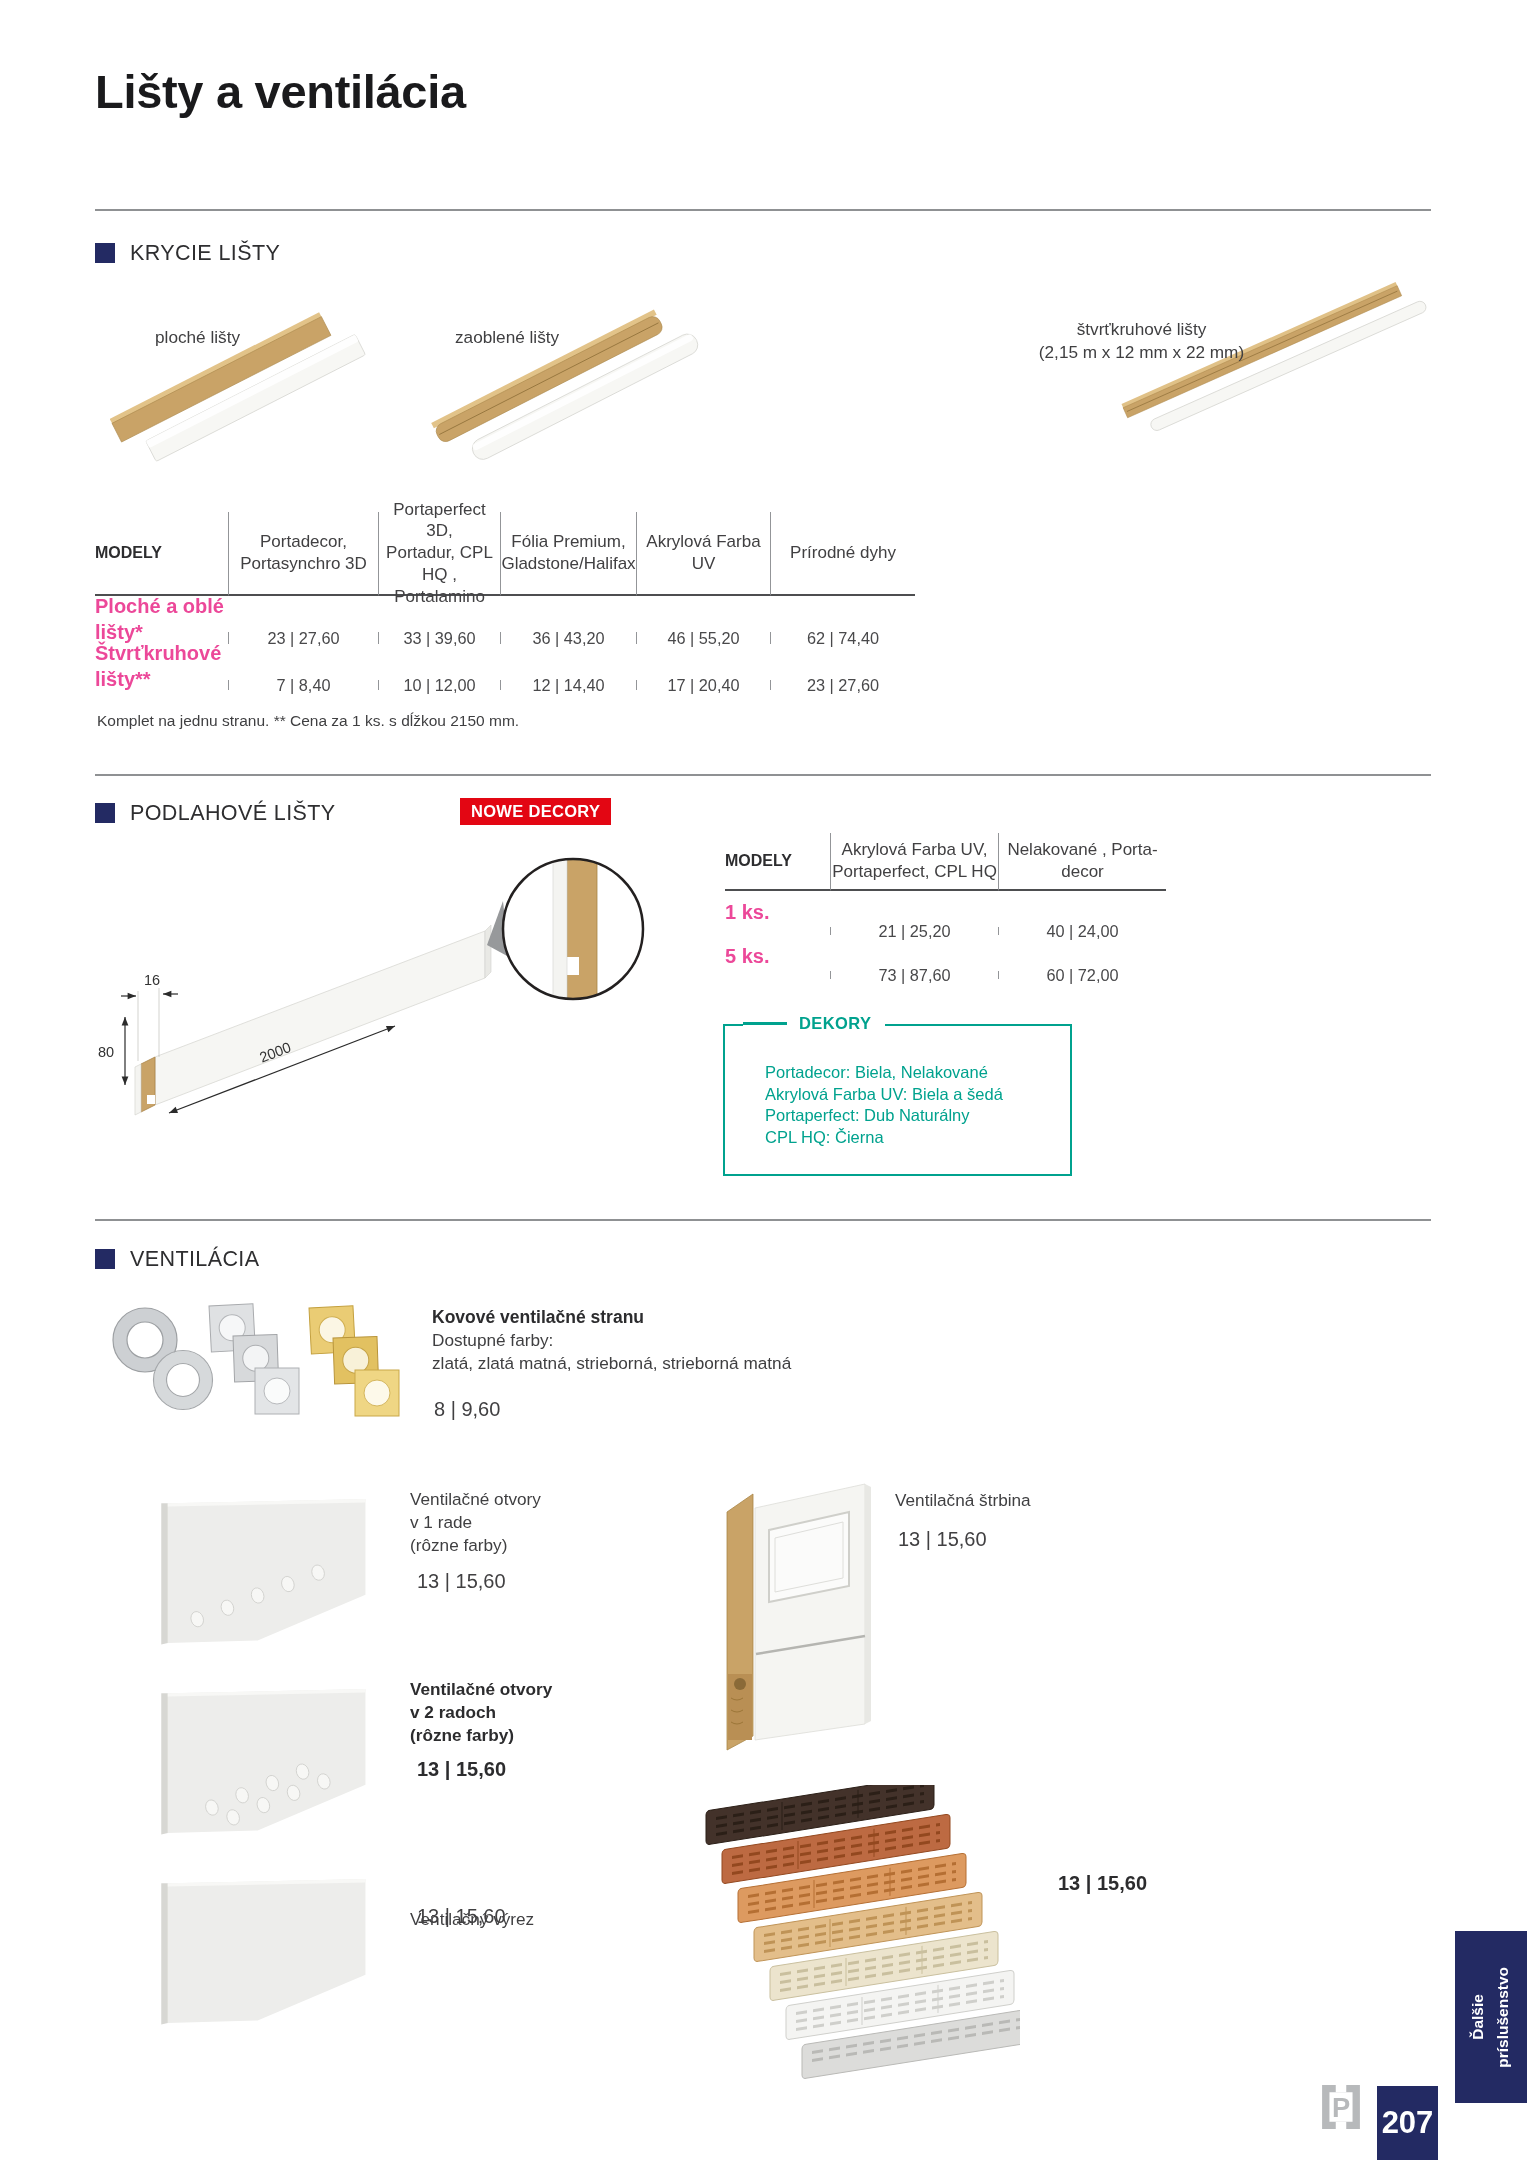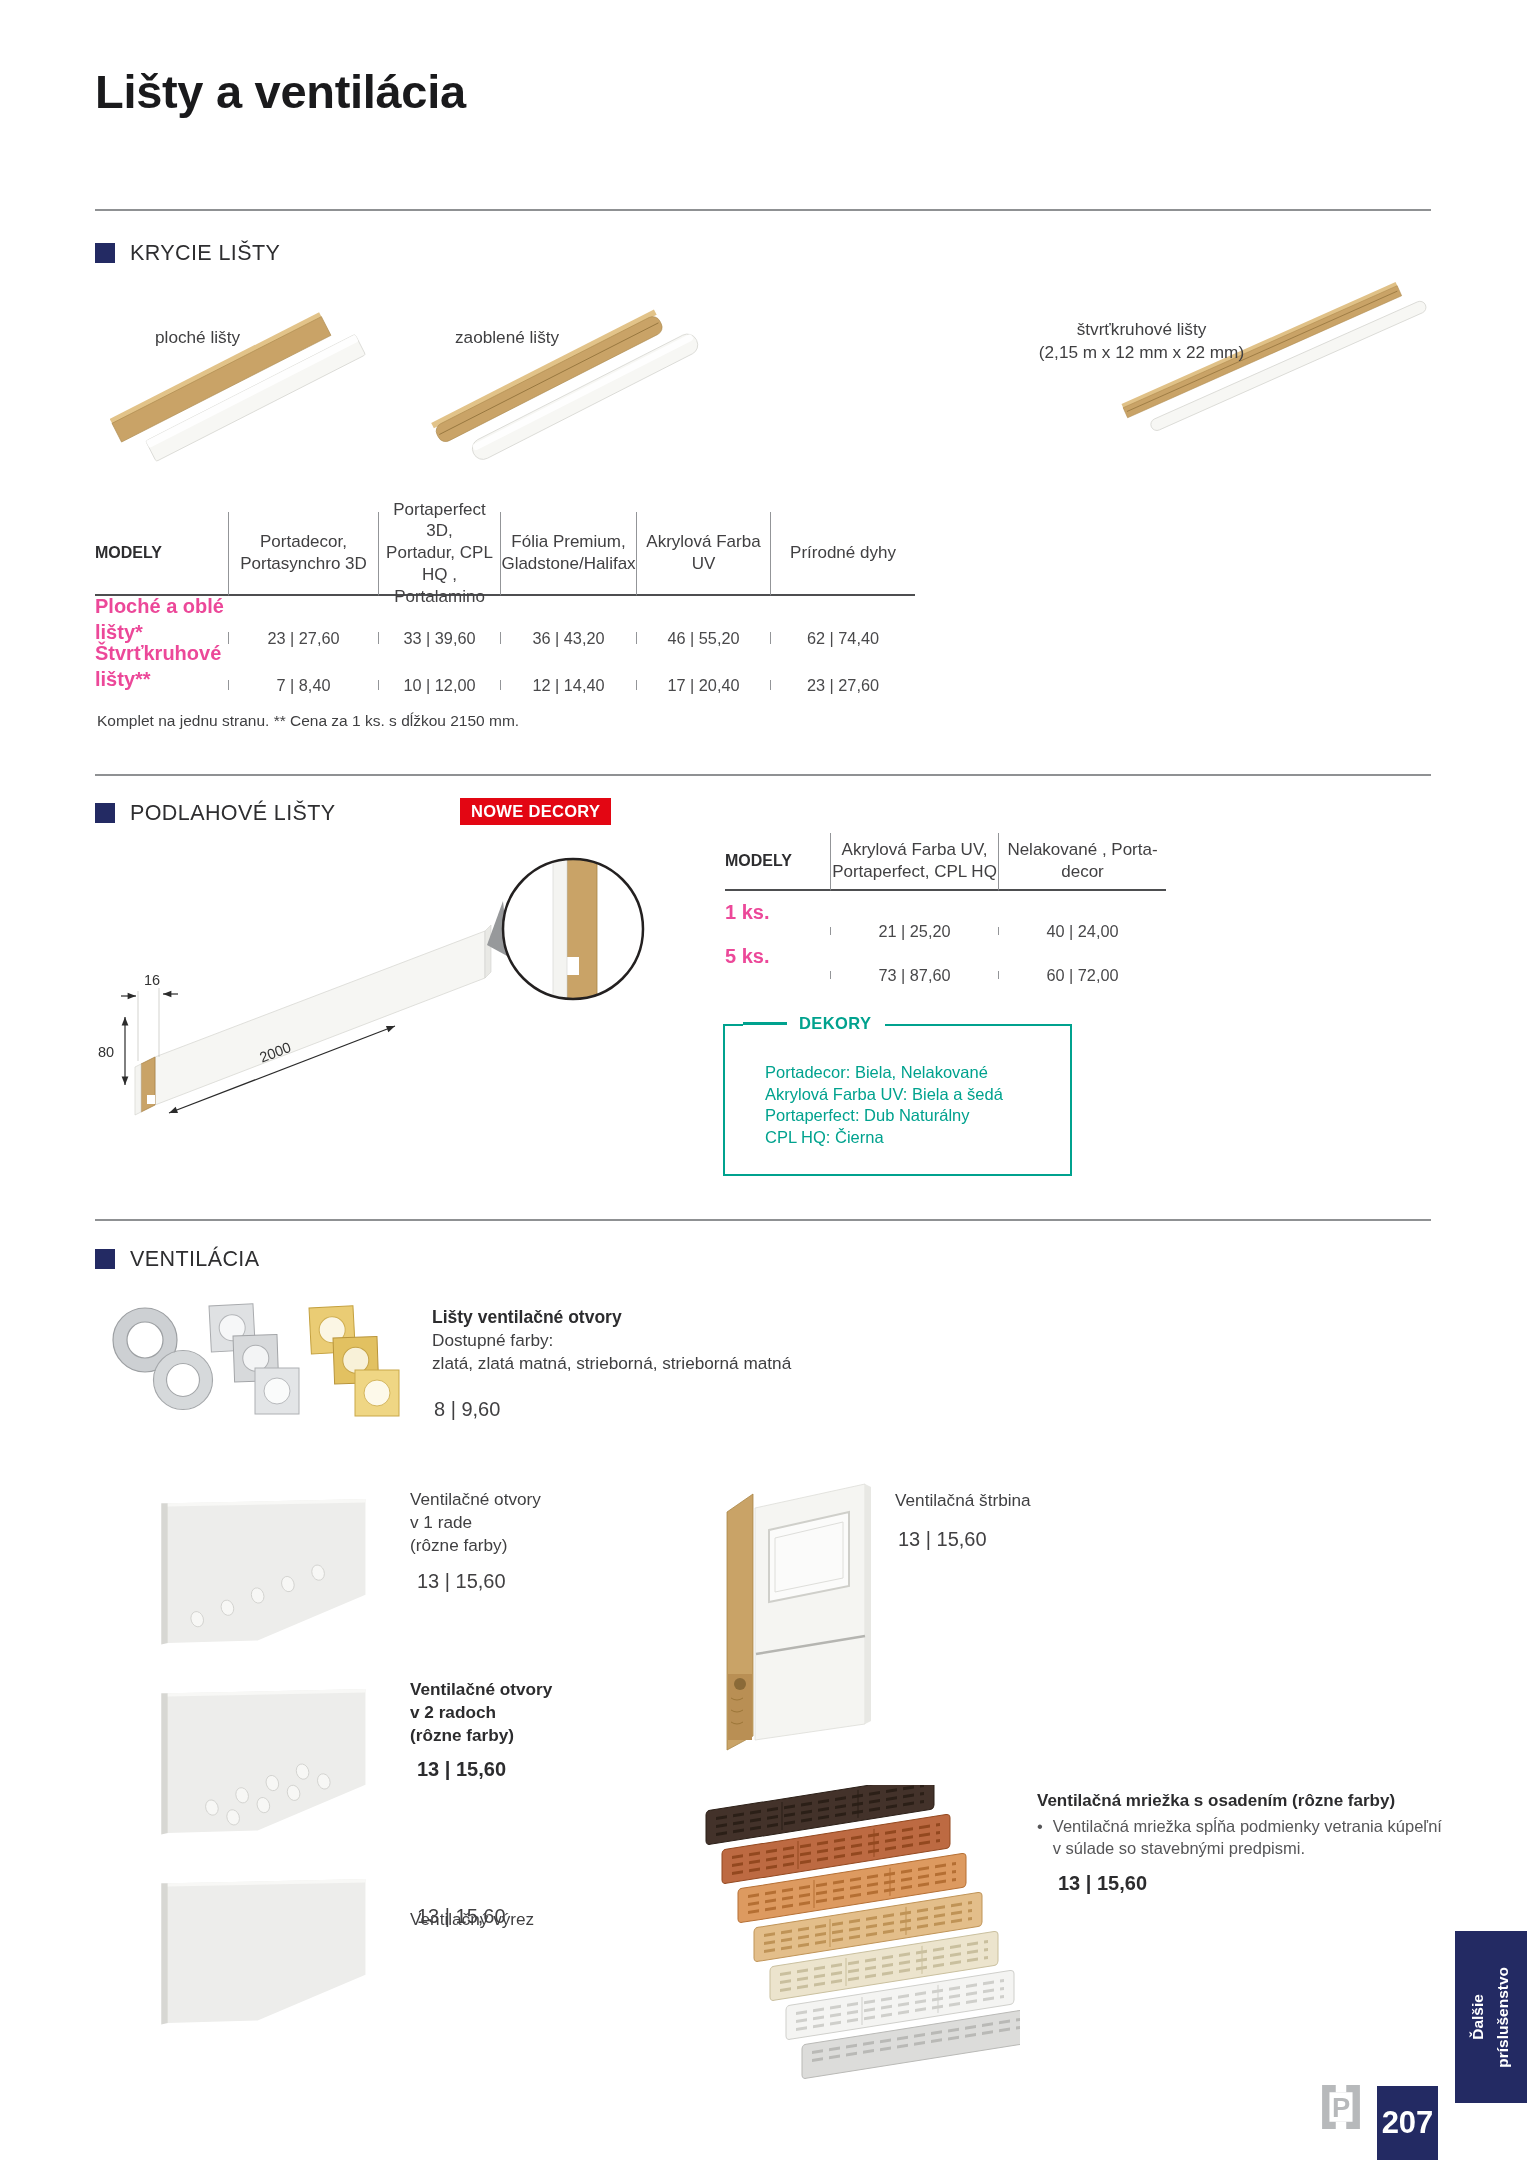--- a/index.html
+++ b/index.html
@@ -217,21 +217,21 @@
         <rect width="44" height="46" fill="#e2c161" stroke="#b8943a"></rect>
         <circle cx="22" cy="23" r="13" fill="#f8f1d8" stroke="#c5a347"></circle>
       </g>
     <g transform="translate(250,78)">
         <rect width="44" height="46" fill="#efd684" stroke="#c9a848"></rect>
         <circle cx="22" cy="23" r="13" fill="#fdf9ea" stroke="#d4b65e"></circle>
       </g>
   </svg>
 
   <div class="abs" style="left:432px;top:1306px;">
-    <div class="lbl bold" style="font-size:17.5px;">Lišty ventilačné otvory</div>
+    <div class="lbl bold" style="font-size:17.5px;">Kovové ventilačné stranu</div>
     <div class="lbl">Dostupné farby:</div>
     <div class="lbl">zlatá, zlatá matná, strieborná, strieborná matná</div>
   </div>
   <div class="abs price" style="left:434px;top:1398px;">8 | 9,60</div>
 
   <svg class="abs" style="left:158px;top:1482px;" width="214" height="178" viewBox="0 0 262 182">
     <polygon points="12,8 254,3 254,120 122,176 12,179" fill="#ededeb"></polygon>
     <polygon points="4,8 12,8 12,179 4,181" fill="#d7d7d3"></polygon>
     <polygon points="12,8 254,3 254,7 12,12" fill="#f8f8f6"></polygon>
     <g fill="#f7f7f5" stroke="#cfcfcc" stroke-width="1">
@@ -352,26 +352,20 @@
       </g>
     <g transform="translate(102,260)">
         <g transform="skewY(-9)">
           <rect width="228" height="34" rx="4" fill="#dcdcda" stroke="#b9b9b6"></rect>
           <line x1="10" y1="9" x2="218" y2="9" stroke="#b9b9b6" stroke-width="3" stroke-dasharray="11 6"></line>
           <line x1="10" y1="17" x2="218" y2="17" stroke="#b9b9b6" stroke-width="3" stroke-dasharray="11 6"></line>
         </g>
       </g>
   </svg>
 
-  <div class="abs" style="left:1037px;top:1789px;width:430px;">
-    <div class="lbl bold" style="font-size:17px;">Ventilačná mriežka s osadením (rôzne farby)</div>
-    <div class="bullet-row" style="margin-top:3px;">
-      <div>Ventilačná mriežka spĺňa podmienky vetrania kúpeľní v súlade so stavebnými predpismi.</div>
-    </div>
-  </div>
   <div class="abs price bold" style="left:1058px;top:1872px;">13 | 15,60</div>
 
   <div class="abs sidetab" style="left:1455px;top:1931px;width:72px;height:172px;">
     <div class="sidetab-text">Ďalšie
 príslušenstvo</div>
   </div>
 
   <svg class="abs" style="left:1320px;top:2082px;" width="42" height="50" viewBox="0 0 40 46">
     <path d="M2,2 h36 v42 h-36 z M9,9 h22 v28 h-22 z" fill="#b7b9bb" fill-rule="evenodd"></path>
     <rect x="15" y="0" width="10" height="9" fill="#fff"></rect>

